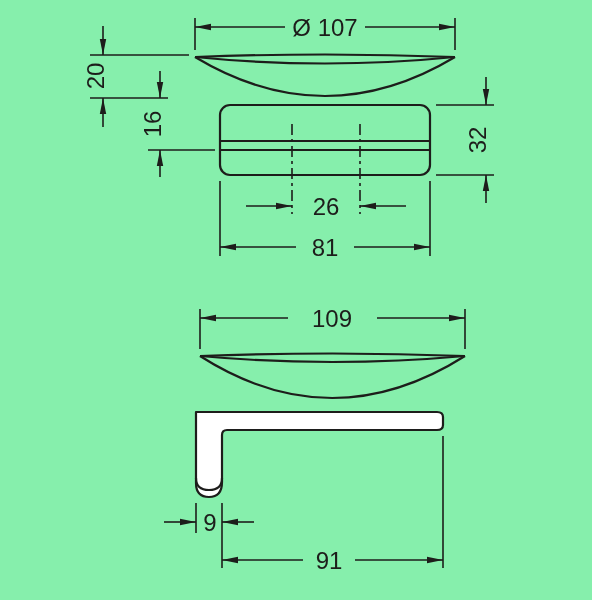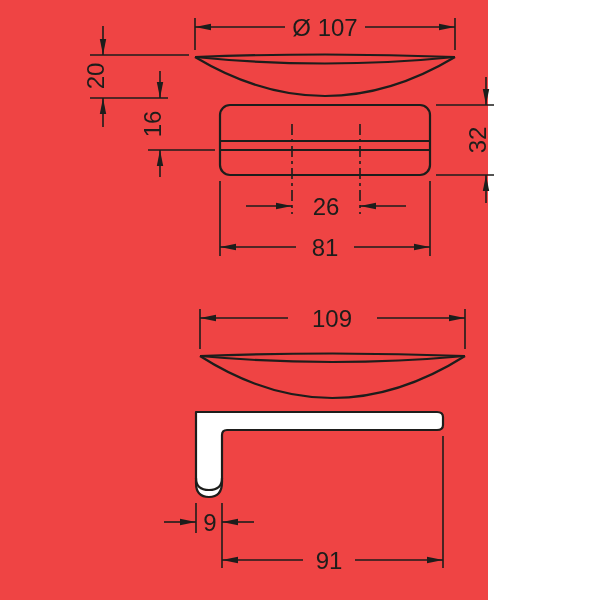--- a/index.html
+++ b/index.html
@@ -1,16 +1,16 @@
 <!DOCTYPE html>
 <html><head>
 <meta charset="utf-8">
 <style>
   html,body{margin:0;padding:0;background:#ffffff;}
-  #stage{width:488px;height:600px;background:#ef4444;position:relative;}
+  #stage{width:592px;height:600px;background:#86efac;position:relative;}
   svg{display:block;}
   .geo path, .geo rect, .geo line{fill:none;stroke:#1d1d1b;stroke-width:2.2;stroke-linejoin:round;}
   .geo .filled{fill:#ffffff;}
   .dim line{stroke:#1d1d1b;stroke-width:1.6;}
   .dim .cl{stroke-dasharray:11 4 3 4;}
   text{font-family:"Liberation Sans","DejaVu Sans",sans-serif;font-size:24px;fill:#1d1d1b;text-anchor:middle;dominant-baseline:central;}
 </style>
 </head>
 <body>
 

